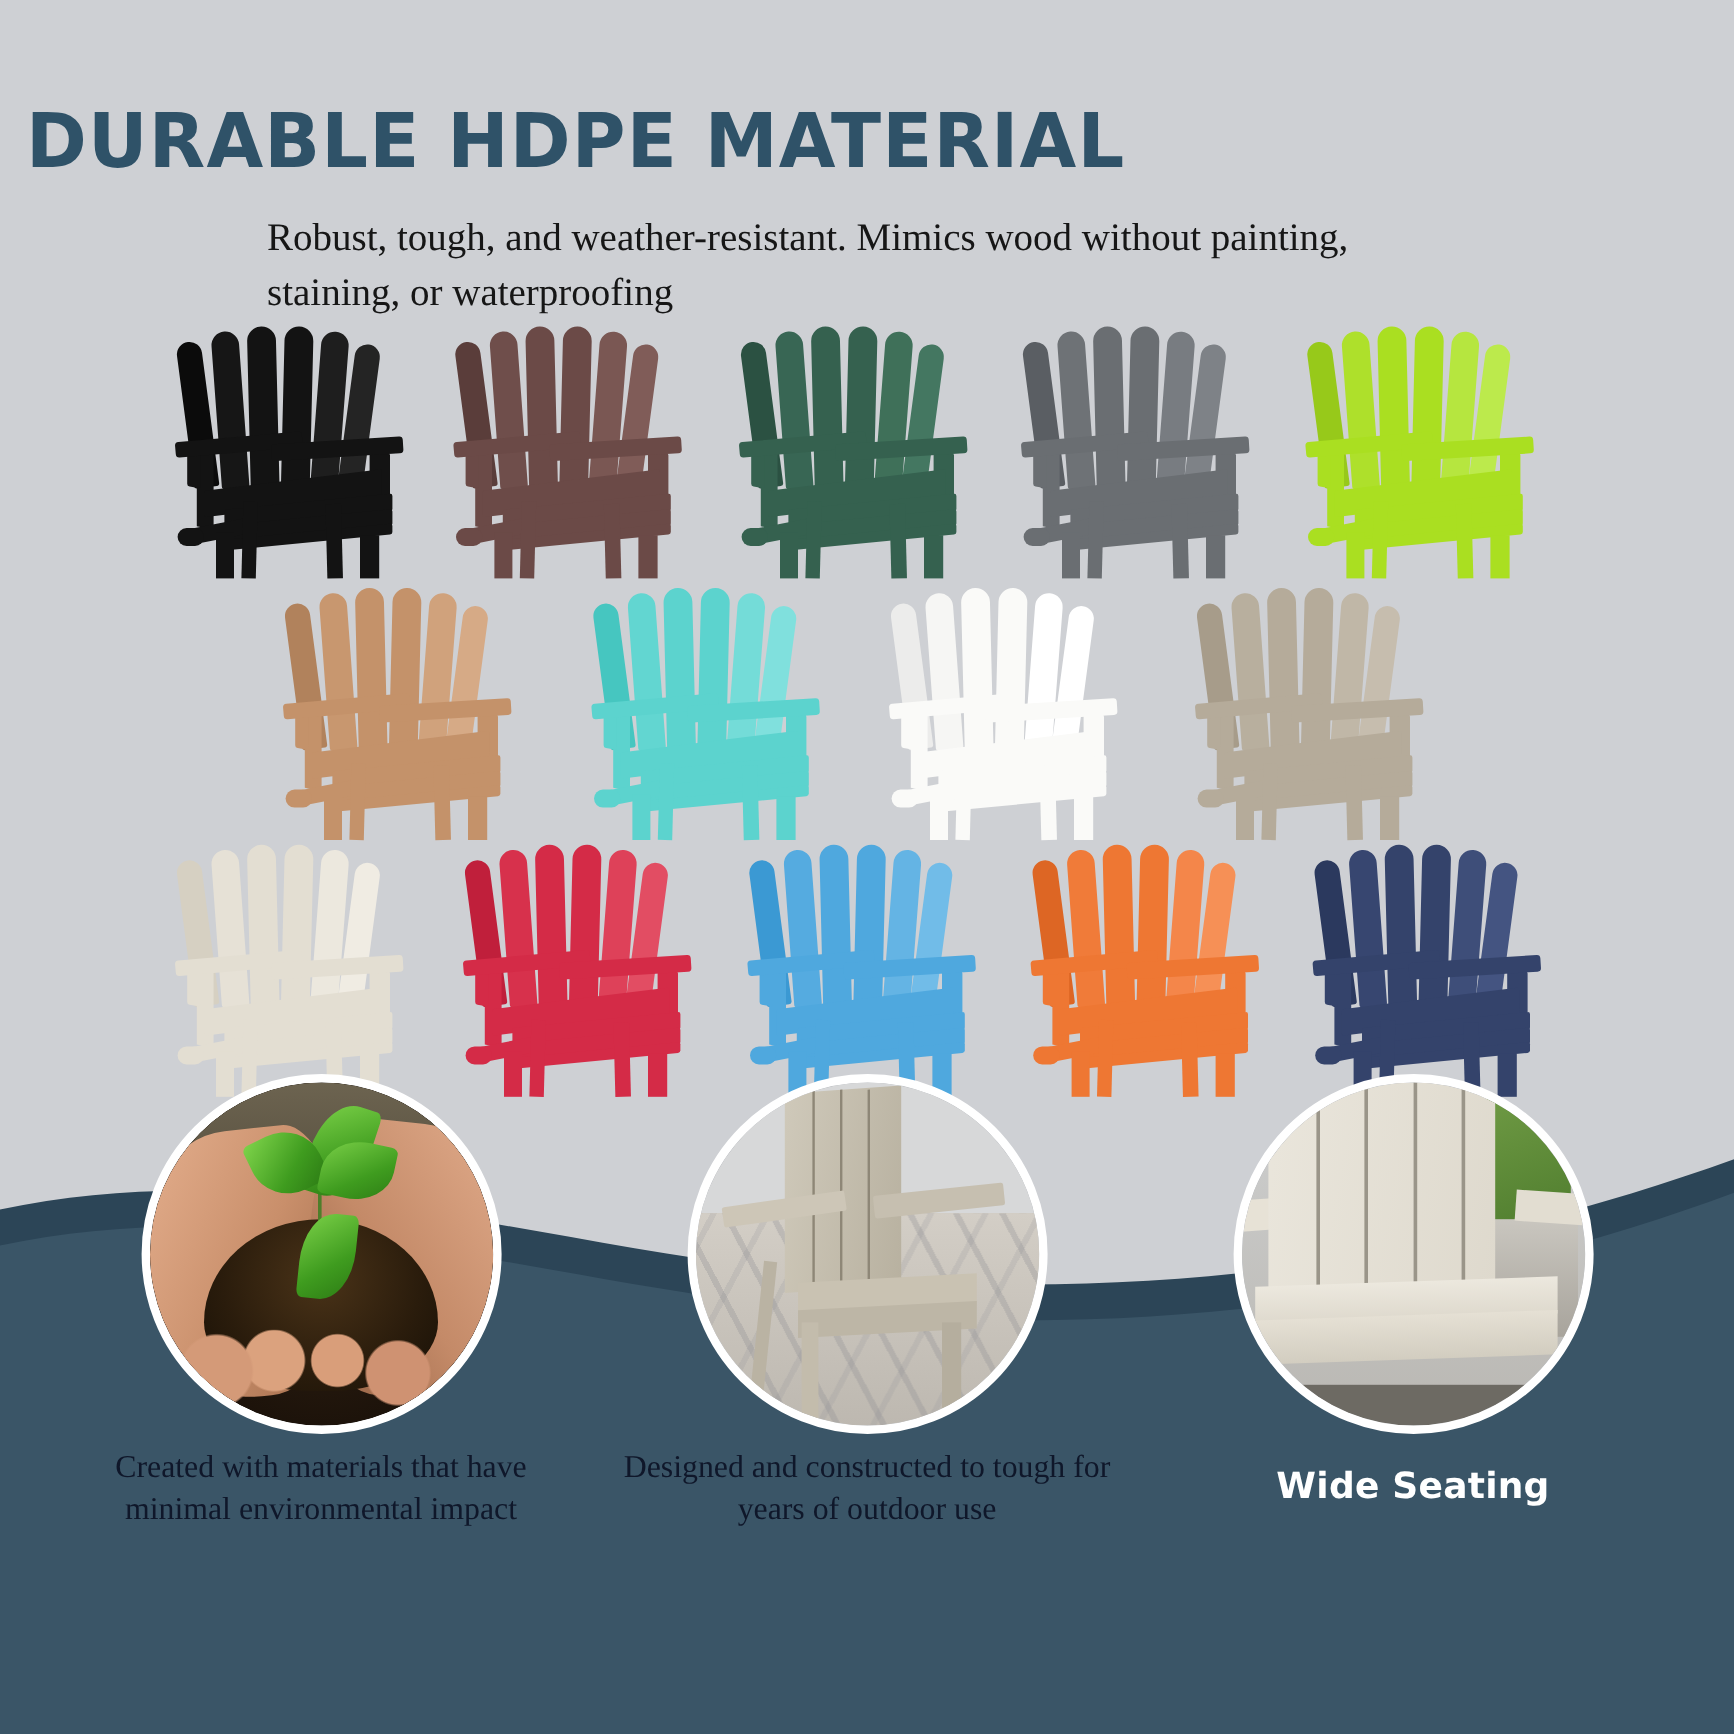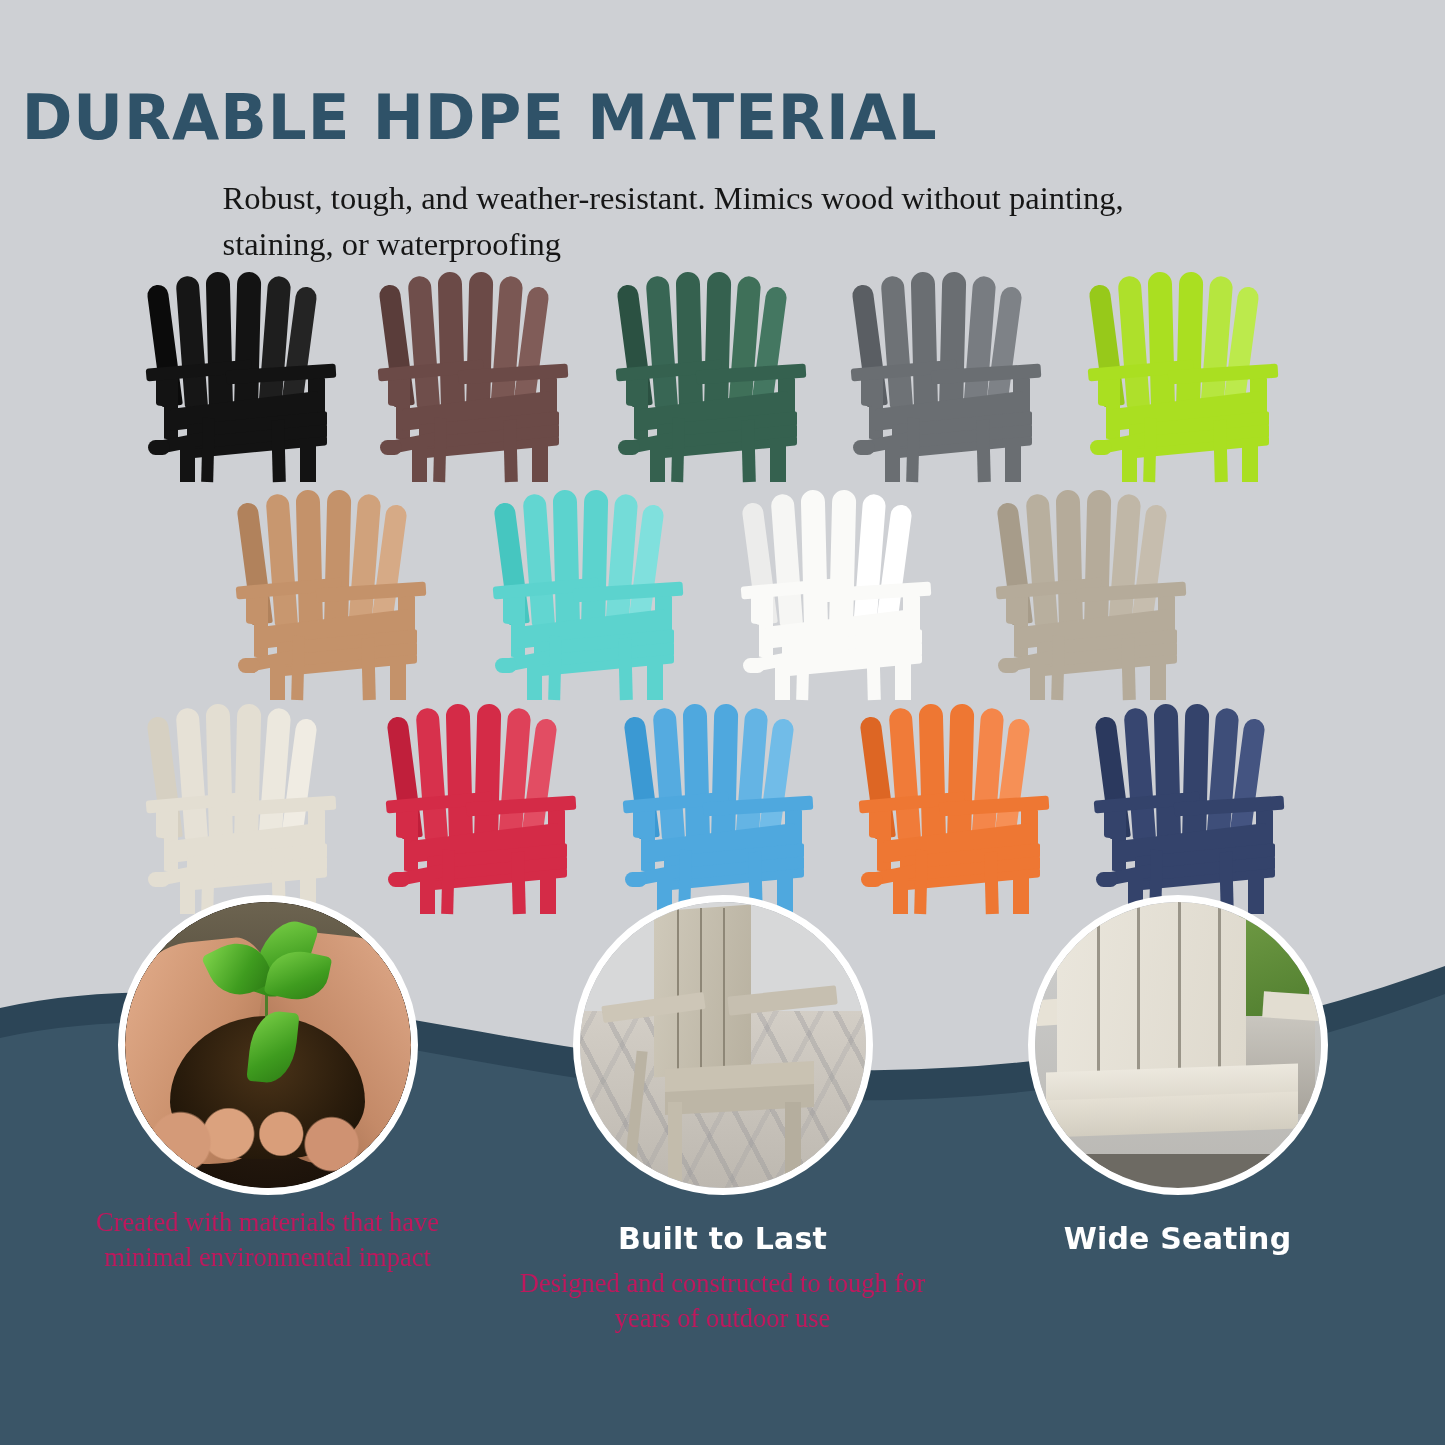--- a/index.html
+++ b/index.html
@@ -81,21 +81,21 @@
   }
   .ph-inner{position:absolute;inset:0;border-radius:50%;overflow:hidden;}
   .card h3{
     margin:26px 0 0 0;
     font-family:"DejaVu Sans",sans-serif;
     font-weight:bold;font-size:30px;color:#ffffff;letter-spacing:0.2px;
   }
   .card p{
     margin:10px auto 0 auto;width:430px;
     font-family:"Liberation Serif",serif;
-    font-size:26.5px;line-height:1.33;color:#be185d;
+    font-size:26.5px;line-height:1.33;color:#0f172a;
   }
 
   
   .p1-bg{position:absolute;inset:0;background:
      radial-gradient(ellipse 70% 55% at 50% 72%, #2a1c10 0%, #1a1109 60%, #120c06 100%),
      linear-gradient(#3a2c1c,#1b1309);}
   .p1-sleeve{position:absolute;left:-6%;top:-4%;width:112%;height:30%;
      background:linear-gradient(180deg,#6f6652,#5b5342);border-radius:0 0 45% 45%;}
   .p1-handL{position:absolute;left:-4%;top:14%;width:60%;height:78%;
      background:linear-gradient(120deg,#e6b190,#c98f6b 55%,#9d6746);
@@ -570,21 +570,20 @@
           <div class="p2-sl" style="left:50%;"></div>
           <div class="p2-c p2-arm2"></div>
           <div class="p2-c p2-arm"></div>
           <div class="p2-c p2-seat"></div>
           <div class="p2-c p2-seat2"></div>
           <div class="p2-c p2-lg3"></div>
           <div class="p2-c p2-lg1"></div>
           <div class="p2-c p2-lg2"></div>
         </div>
       </div>
-      <h3>Built to Last</h3>
       <p>Designed and constructed to tough for years of outdoor use</p>
     </div>
 
     <div class="card" style="left:950px;top:0;">
       <div class="photo">
         <div class="ph-inner">
           <div class="p3-bg"></div>
           <div class="p3-green"></div>
           <div class="p3-ground"></div>
           <div class="p3-armL"></div>

